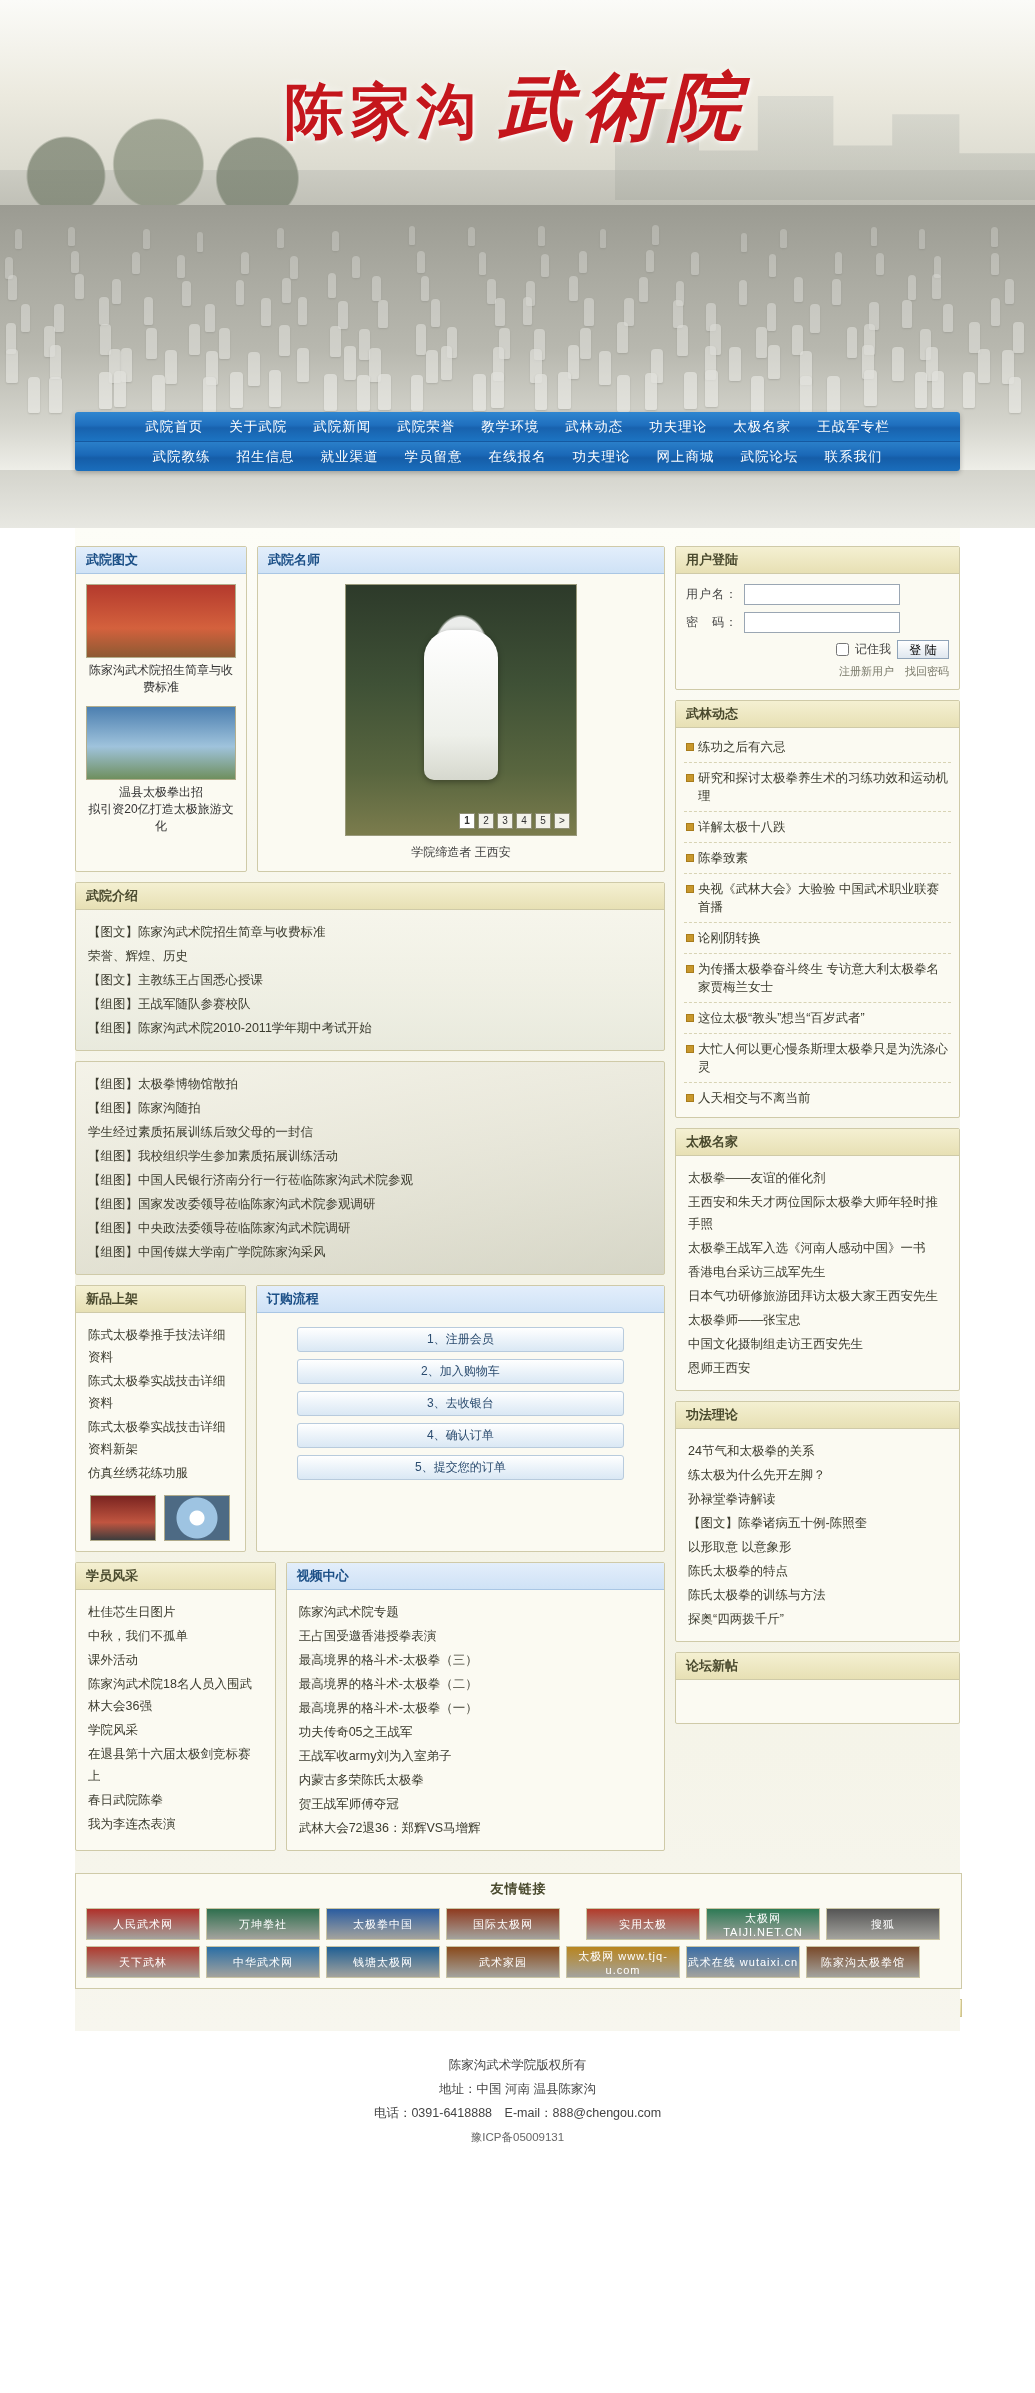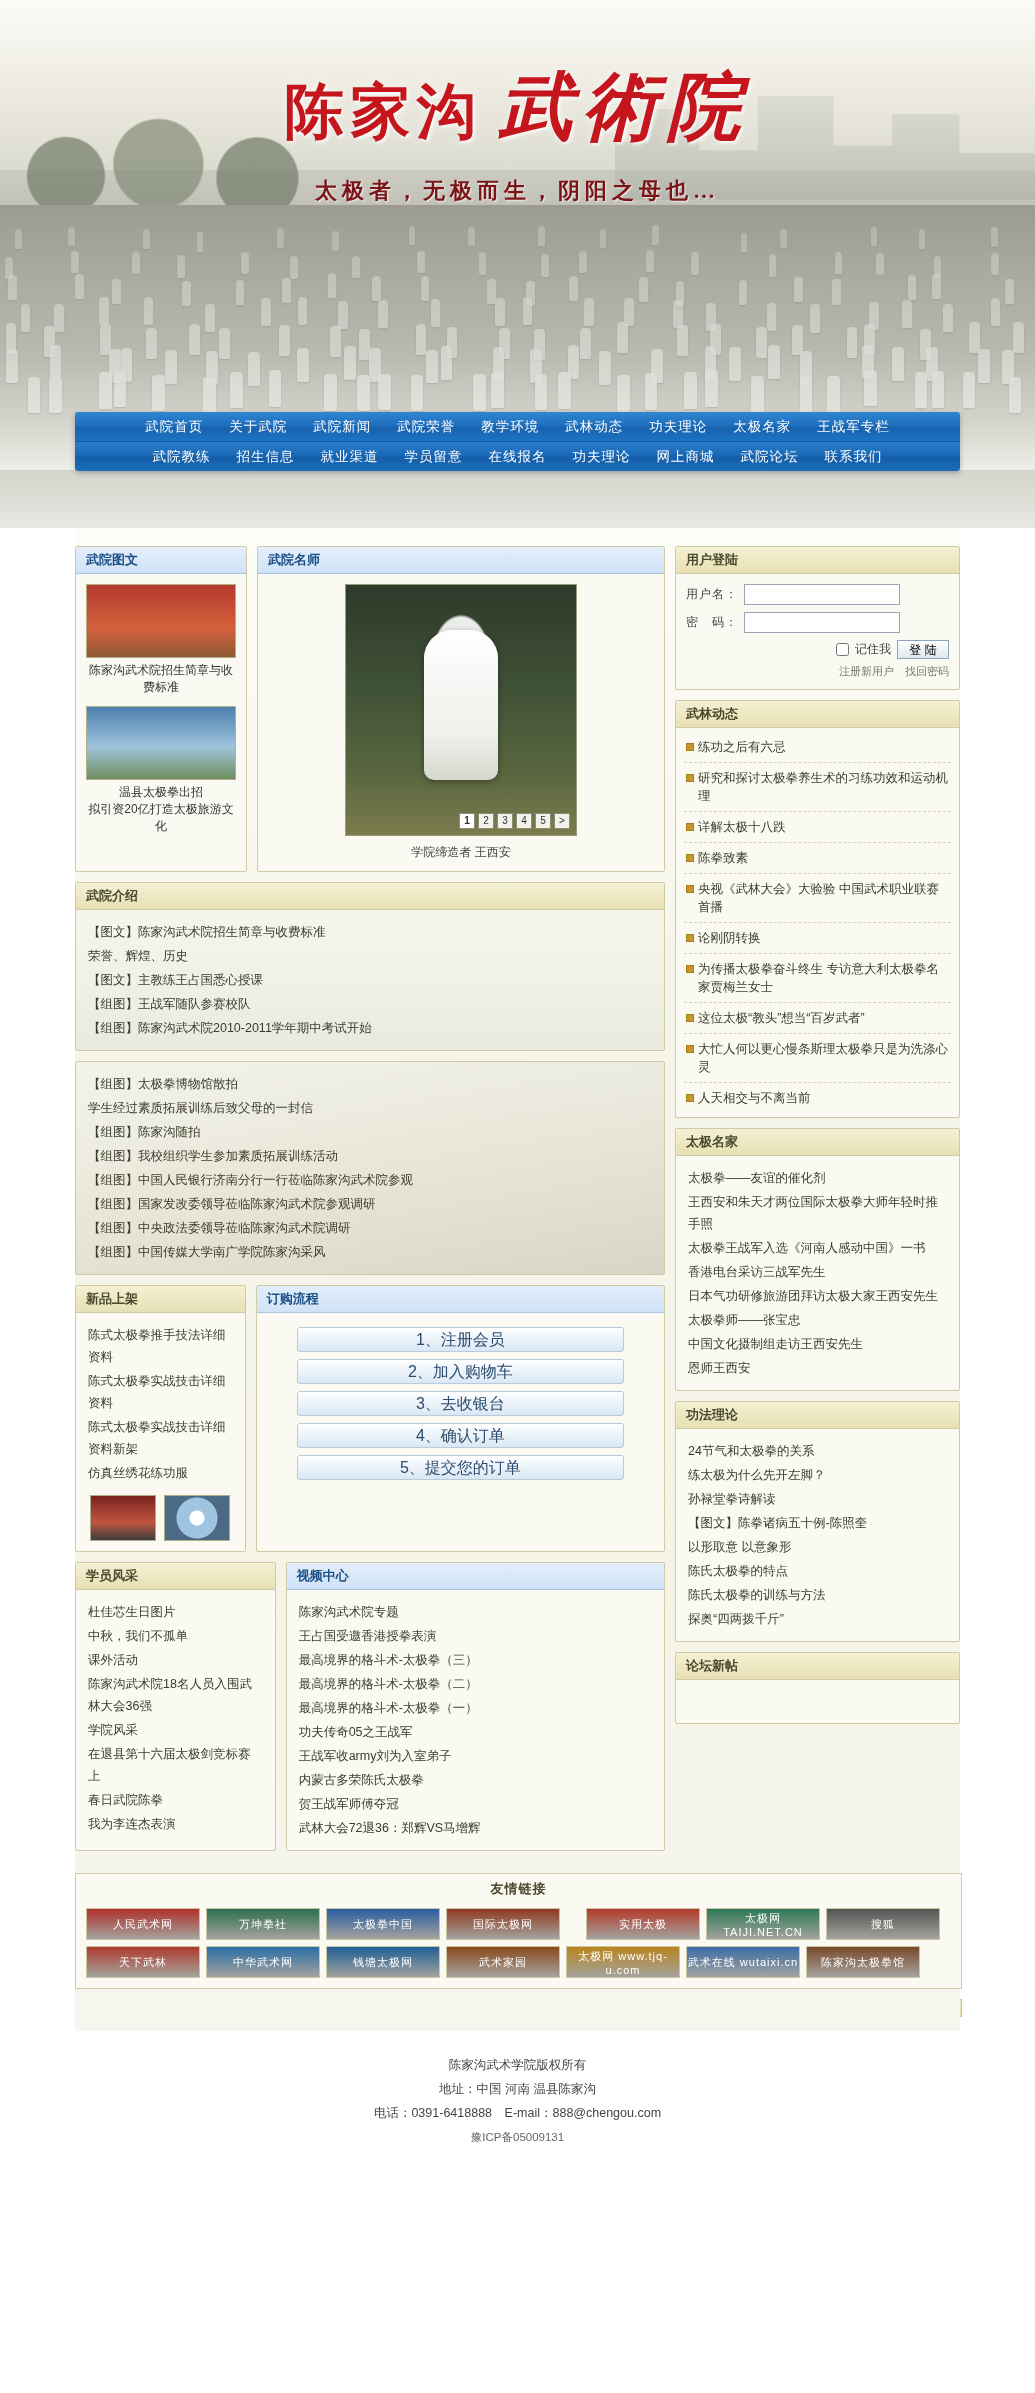--- a/index.html
+++ b/index.html
@@ -207,21 +207,21 @@
 
   
   .shoprow{display:flex;gap:10px;}
   .p-new{width:170px;}
   .p-order{width:410px;}
   .prodimgs{display:flex;gap:8px;margin-top:10px;justify-content:center;}
   .prodimg{width:64px;height:44px;border:1px solid #b0ab8b;background:linear-gradient(180deg,#7a2420,#c05540 60%,#3d3d3d);}
   .prodimg.cd{background:radial-gradient(circle at 50% 50%, #ffffff 0 7px, #9ec4e2 8px 20px, #4d6a84 21px 30px);}
   .steps{display:flex;flex-direction:column;gap:7px;padding:4px 30px;}
   .step{
-    height:23px;line-height:23px;text-align:center;font-size:16px;color:#2b4c6f;
+    height:23px;line-height:23px;text-align:center;font-size:12px;color:#2b4c6f;
     border:1px solid #b8cbdd;border-radius:3px;
     background:linear-gradient(180deg,#ffffff 0%,#eaf2f9 55%,#dae8f4 100%);
   }
 
   .botrow{display:flex;gap:10px;}
   .p-xueyuan{width:200px;}
   .p-video{width:380px;}
 
   .friend{
     width:885px;margin:12px auto 0 auto;position:relative;z-index:2;
@@ -410,21 +410,20 @@
         <i style="left: 88.3792%; top: 146.756px; width: 12.69px; height: 36.66px; opacity: 0.92;"></i>
         <i style="left: 90.0295%; top: 145.95px; width: 12.69px; height: 36.66px; opacity: 0.92;"></i>
         <i style="left: 93.0101%; top: 146.814px; width: 12.69px; height: 36.66px; opacity: 0.92;"></i>
         <i style="left: 97.469%; top: 151.819px; width: 12.69px; height: 36.66px; opacity: 0.92;"></i>
       </div>
 
     <div class="title-wrap">
       <div class="title-main">
         <span>陈家沟</span><span class="cursive">武術院</span>
       </div>
-      <div class="subtitle">太极者，无极而生，阴阳之母也…</div>
     </div>
 
     <div class="navwrap">
       <div class="navrow" id="nav1">
           <a href="#">武院首页</a>
           <a href="#">关于武院</a>
           <a href="#">武院新闻</a>
           <a href="#">武院荣誉</a>
           <a href="#">教学环境</a>
           <a href="#">武林动态</a>
@@ -496,22 +495,22 @@
                 <li>【组图】王战军随队参赛校队</li>
                 <li>【组图】陈家沟武术院2010-2011学年期中考试开始</li>
               </ul>
           </div>
         </div>
 
         <div class="panel chengoubg">
           <div class="panel-bd">
             <ul class="plain" id="chengou-list">
                 <li>【组图】太极拳博物馆散拍</li>
+                <li>【组图】陈家沟随拍</li>
                 <li>学生经过素质拓展训练后致父母的一封信</li>
-                <li>【组图】陈家沟随拍</li>
                 <li>【组图】我校组织学生参加素质拓展训练活动</li>
                 <li>【组图】中国人民银行济南分行一行莅临陈家沟武术院参观</li>
                 <li>【组图】国家发改委领导莅临陈家沟武术院参观调研</li>
                 <li>【组图】中央政法委领导莅临陈家沟武术院调研</li>
                 <li>【组图】中国传媒大学南广学院陈家沟采风</li>
               </ul>
           </div>
         </div>
 
         <div class="shoprow">

